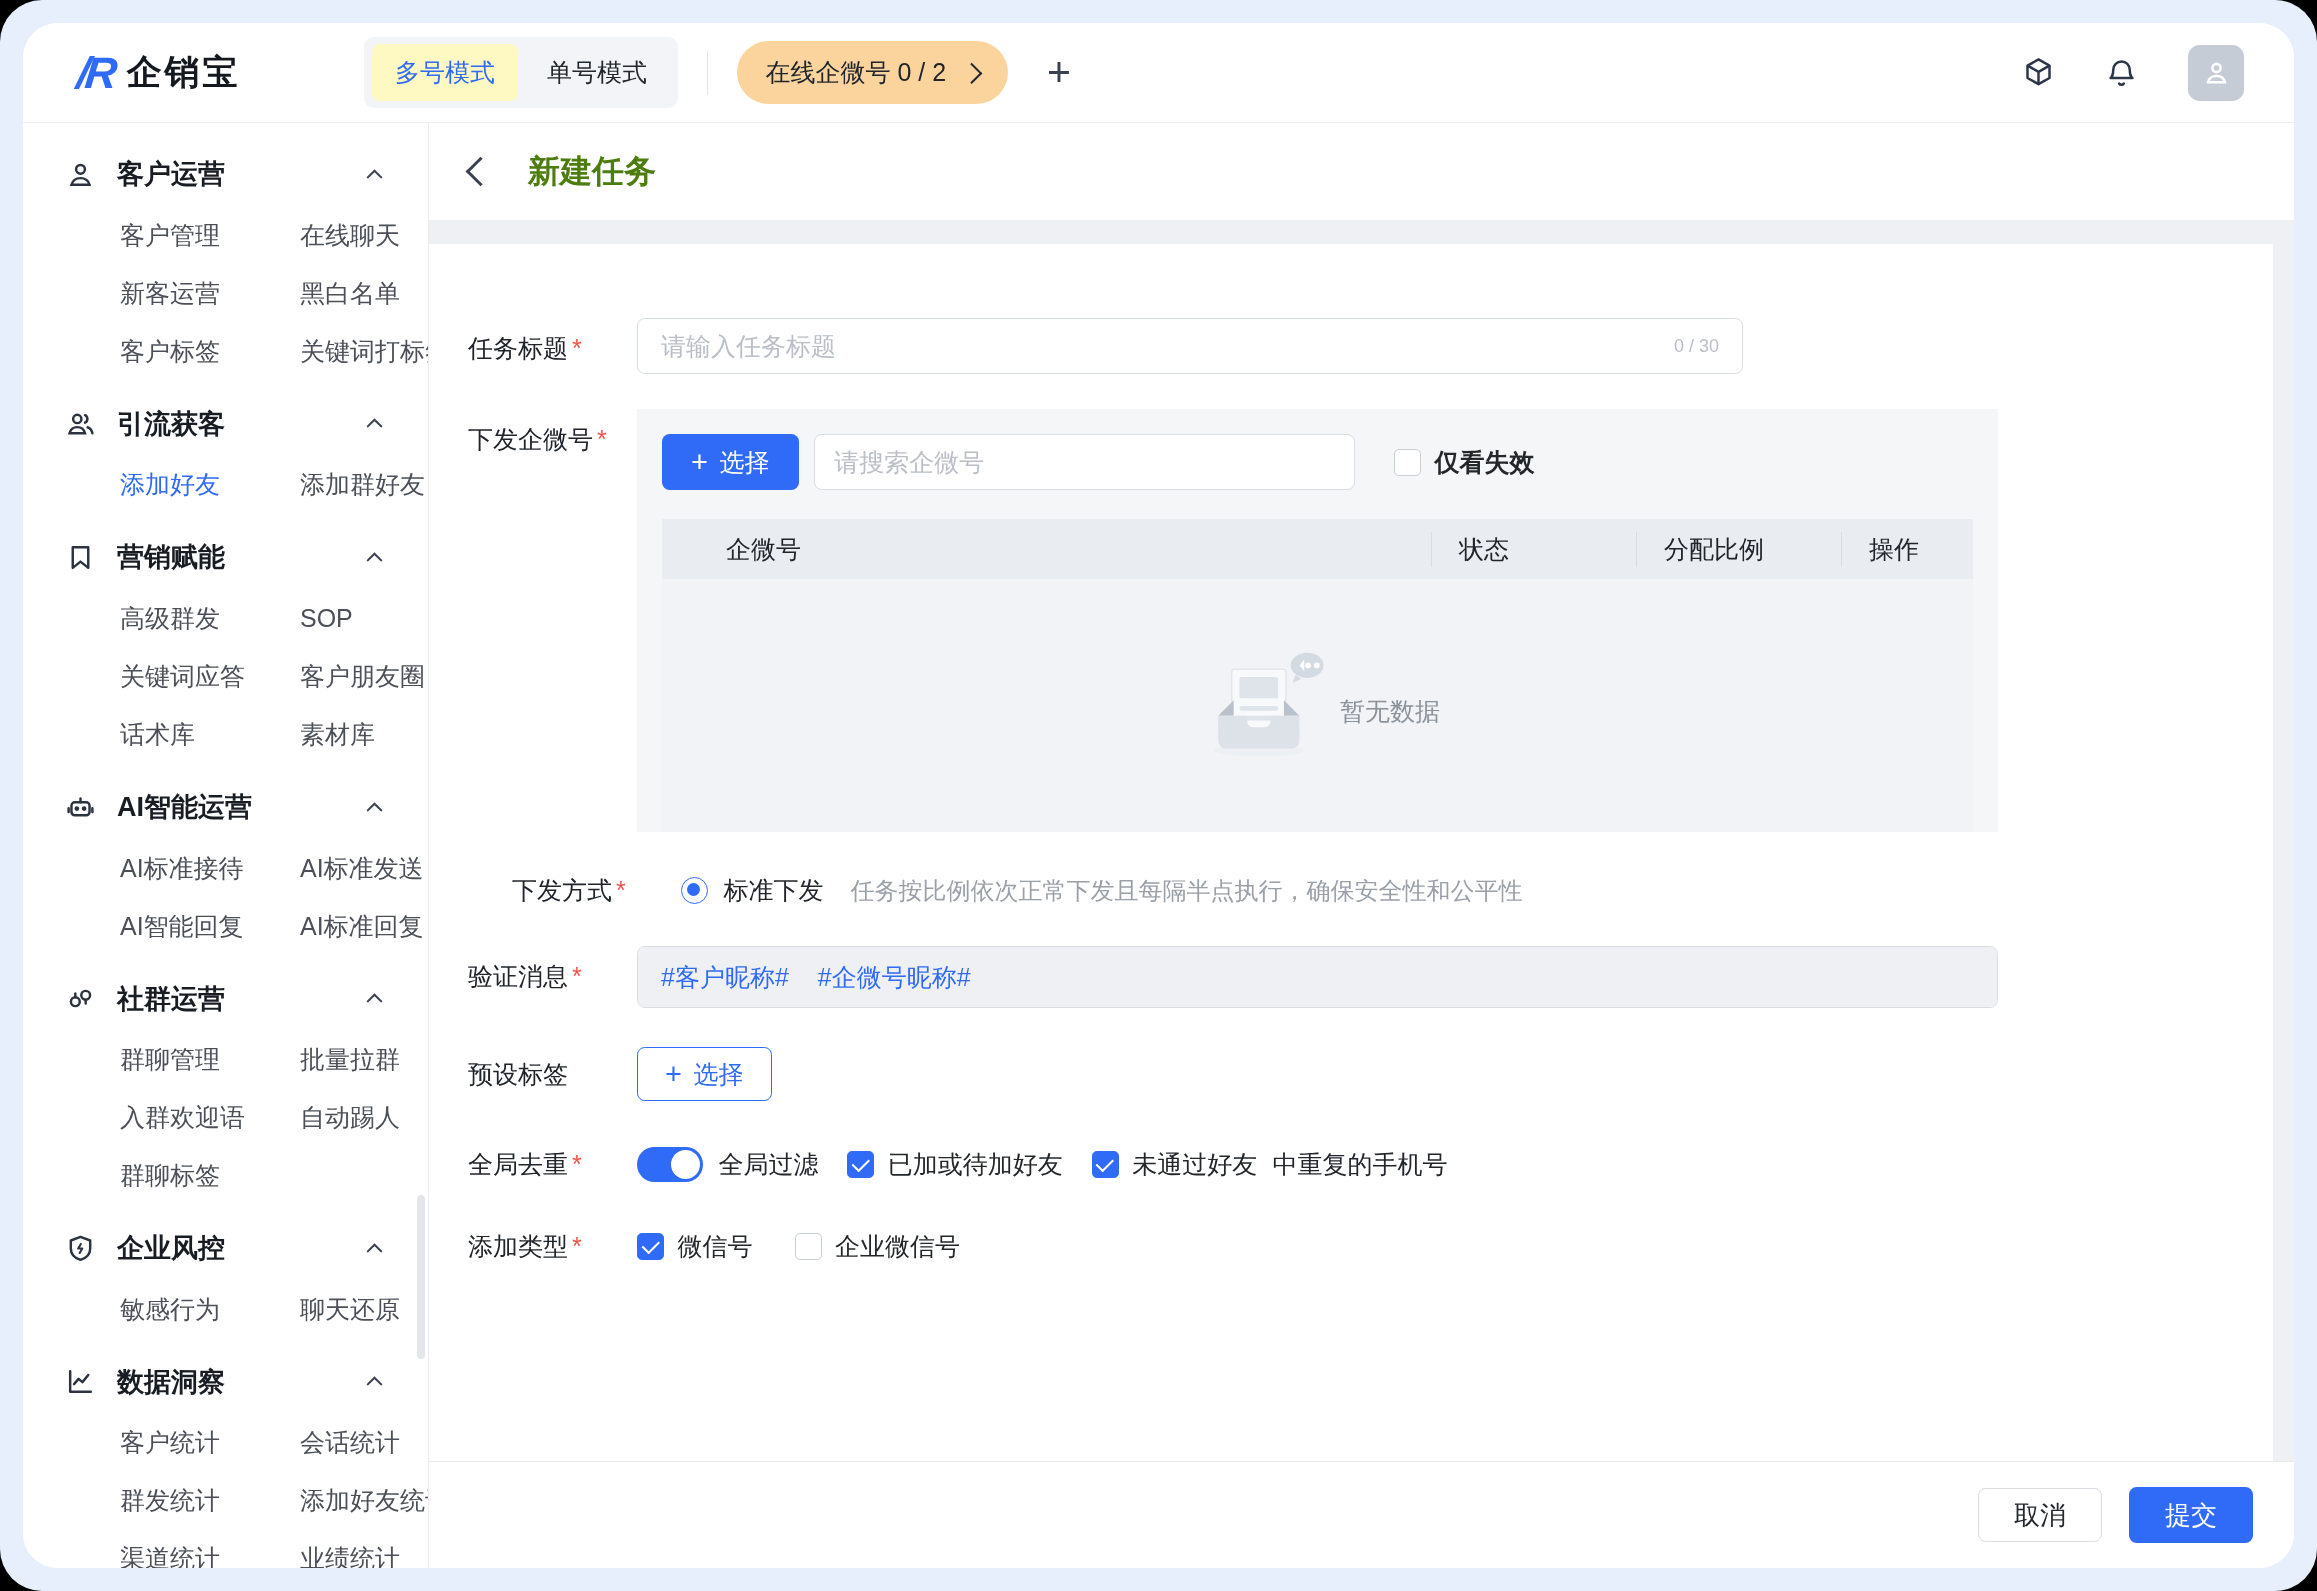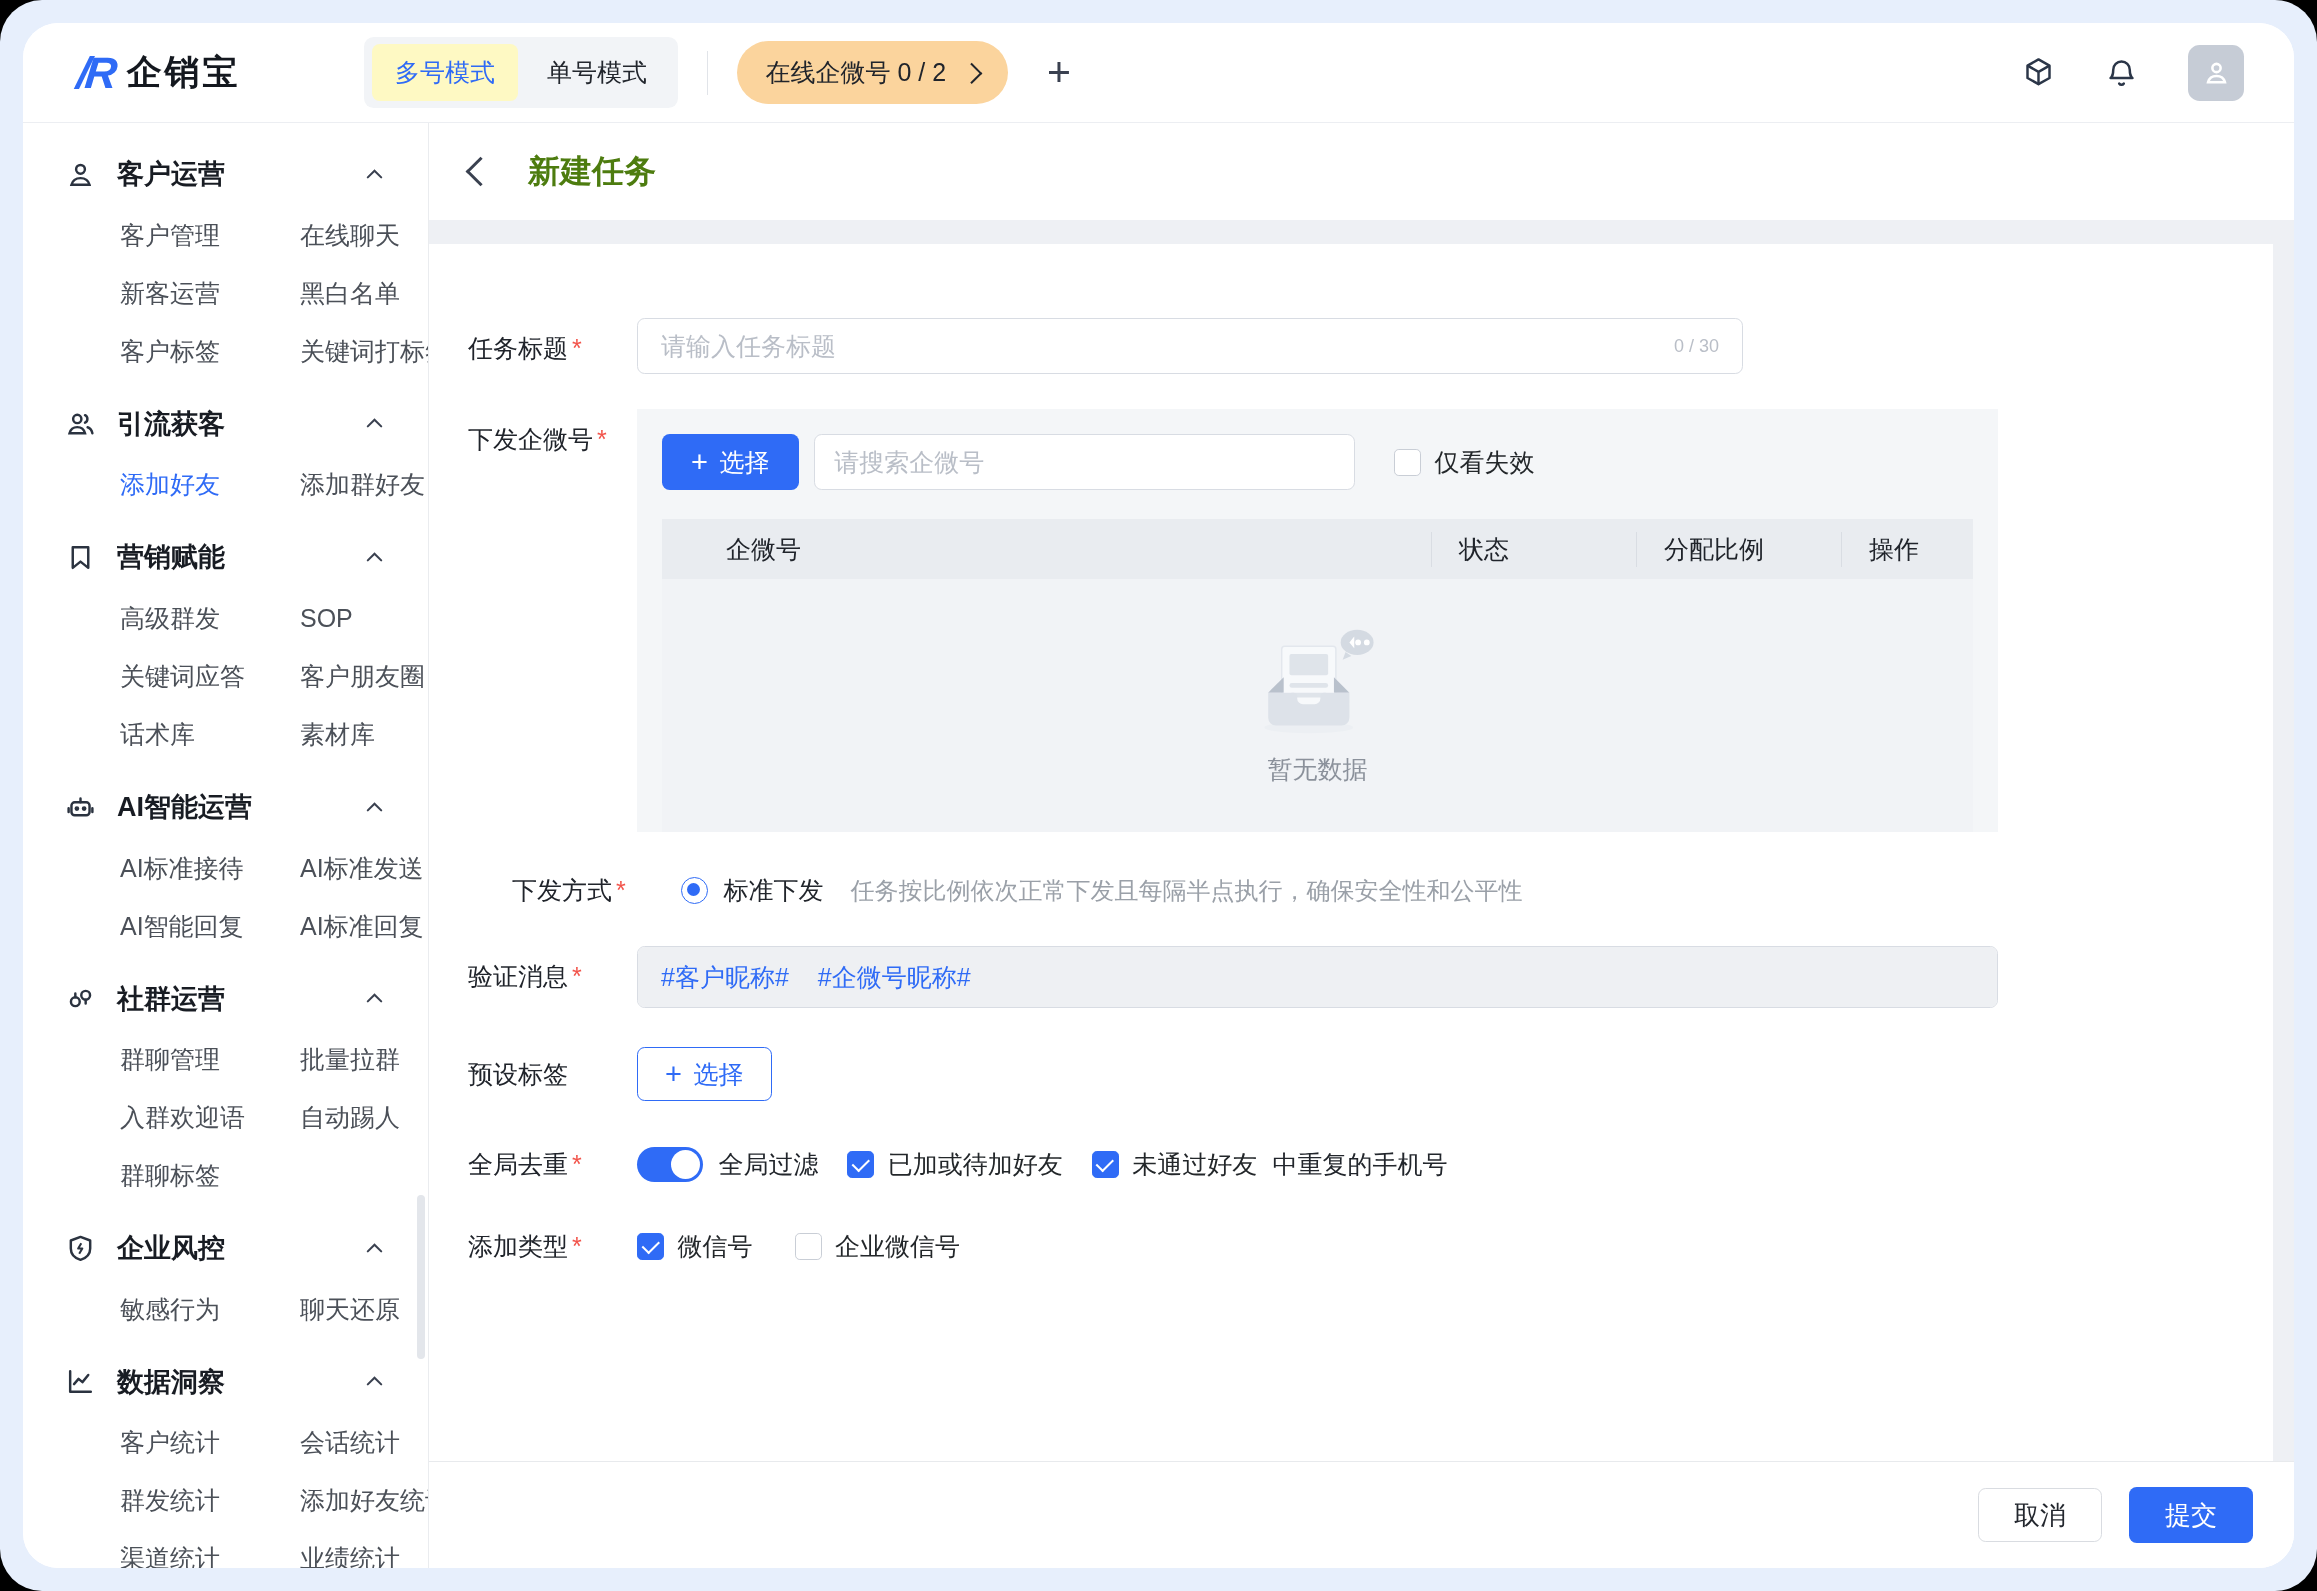--- a/index.html
+++ b/index.html
@@ -63,30 +63,30 @@
   .account-panel { width:1361px; background:#f4f6f8; padding:25px 25px 0 25px; }
   .panel-toolbar { display:flex; align-items:center; }
   .btn-blue { display:flex; align-items:center; gap:11.6px; background:#2f6bf6; color:#fff; font-size:25px; border:none; border-radius:7.7px; padding:0 29px; height:56px; cursor:pointer; }
   .plus-glyph { font-size:29px; font-weight:400; line-height:1; }
   .panel-search { width:541px; height:56px; background:#fff; border:1px solid #d8dce3; border-radius:7.7px; display:flex; align-items:center; padding:0 19.3px; margin-left:15.4px; }
   .chk-row { display:flex; align-items:center; gap:13.5px; cursor:pointer; }
   .chk { width:27px; height:27px; border-radius:4.8px; border:1.9px solid #c9ced6; background:#fff; flex:0 0 27px; }
   .chk.checked { background:#2f6bf6; border-color:#2f6bf6; position:relative; }
   .chk.checked::after { content:""; position:absolute; left:7.7px; top:2.9px; width:7.7px; height:13.5px; border-right:2.9px solid #fff; border-bottom:2.9px solid #fff; transform:rotate(45deg); }
   .chk-label { font-size:25px; color:#23272a; white-space:nowrap; }
-  .panel-chk { margin-left:39px; }
+  .panel-chk { margin-left:39px;font-weight:bold; }
 
   .acc-table { margin-top:29px; }
   .acc-thead { display:flex; height:60px; background:#e9ecf0; align-items:center; }
   .th { font-size:25px; color:#20242b; display:flex; align-items:center; height:35px; }
   .th-account { flex:1; padding-left:64px; border-right:1px solid #d9dde3; }
   .th-status { flex:0 0 205px; padding-left:27px; border-right:1px solid #d9dde3; }
   .th-ratio { flex:0 0 205px; padding-left:27px; border-right:1px solid #d9dde3; }
   .th-action { flex:0 0 131px; padding-left:27px; }
-  .acc-tbody { height:253px; background:#f1f3f6; display:flex; flex-direction:column; align-items:center; justify-content:center; }
+  .acc-tbody { height:253px; background:#f1f3f6; display:flex; flex-direction:row; align-items:center; justify-content:center; }
   .empty-caption { font-size:25px; color:#8b919b; margin-top:11.6px; }
 
   .row-dispatch { margin-top:42px; align-items:center; }
   .row-dispatch .form-label { padding-top:0;margin-left:44px; }
   .radio-line { display:flex; align-items:center; }
   .radio { width:27px; height:27px; border-radius:50%; border:1.9px solid #2f6bf6; position:relative; flex:0 0 27px; }
   .radio::after { content:""; position:absolute; left:4.8px; top:4.8px; width:13.5px; height:13.5px; border-radius:50%; background:#2f6bf6; }
   .radio-label { font-size:25px; color:#22262c; margin-left:15.4px; font-weight:500; }
   .radio-hint { font-size:24px; color:#9aa0a8; margin-left:27px; }
 

